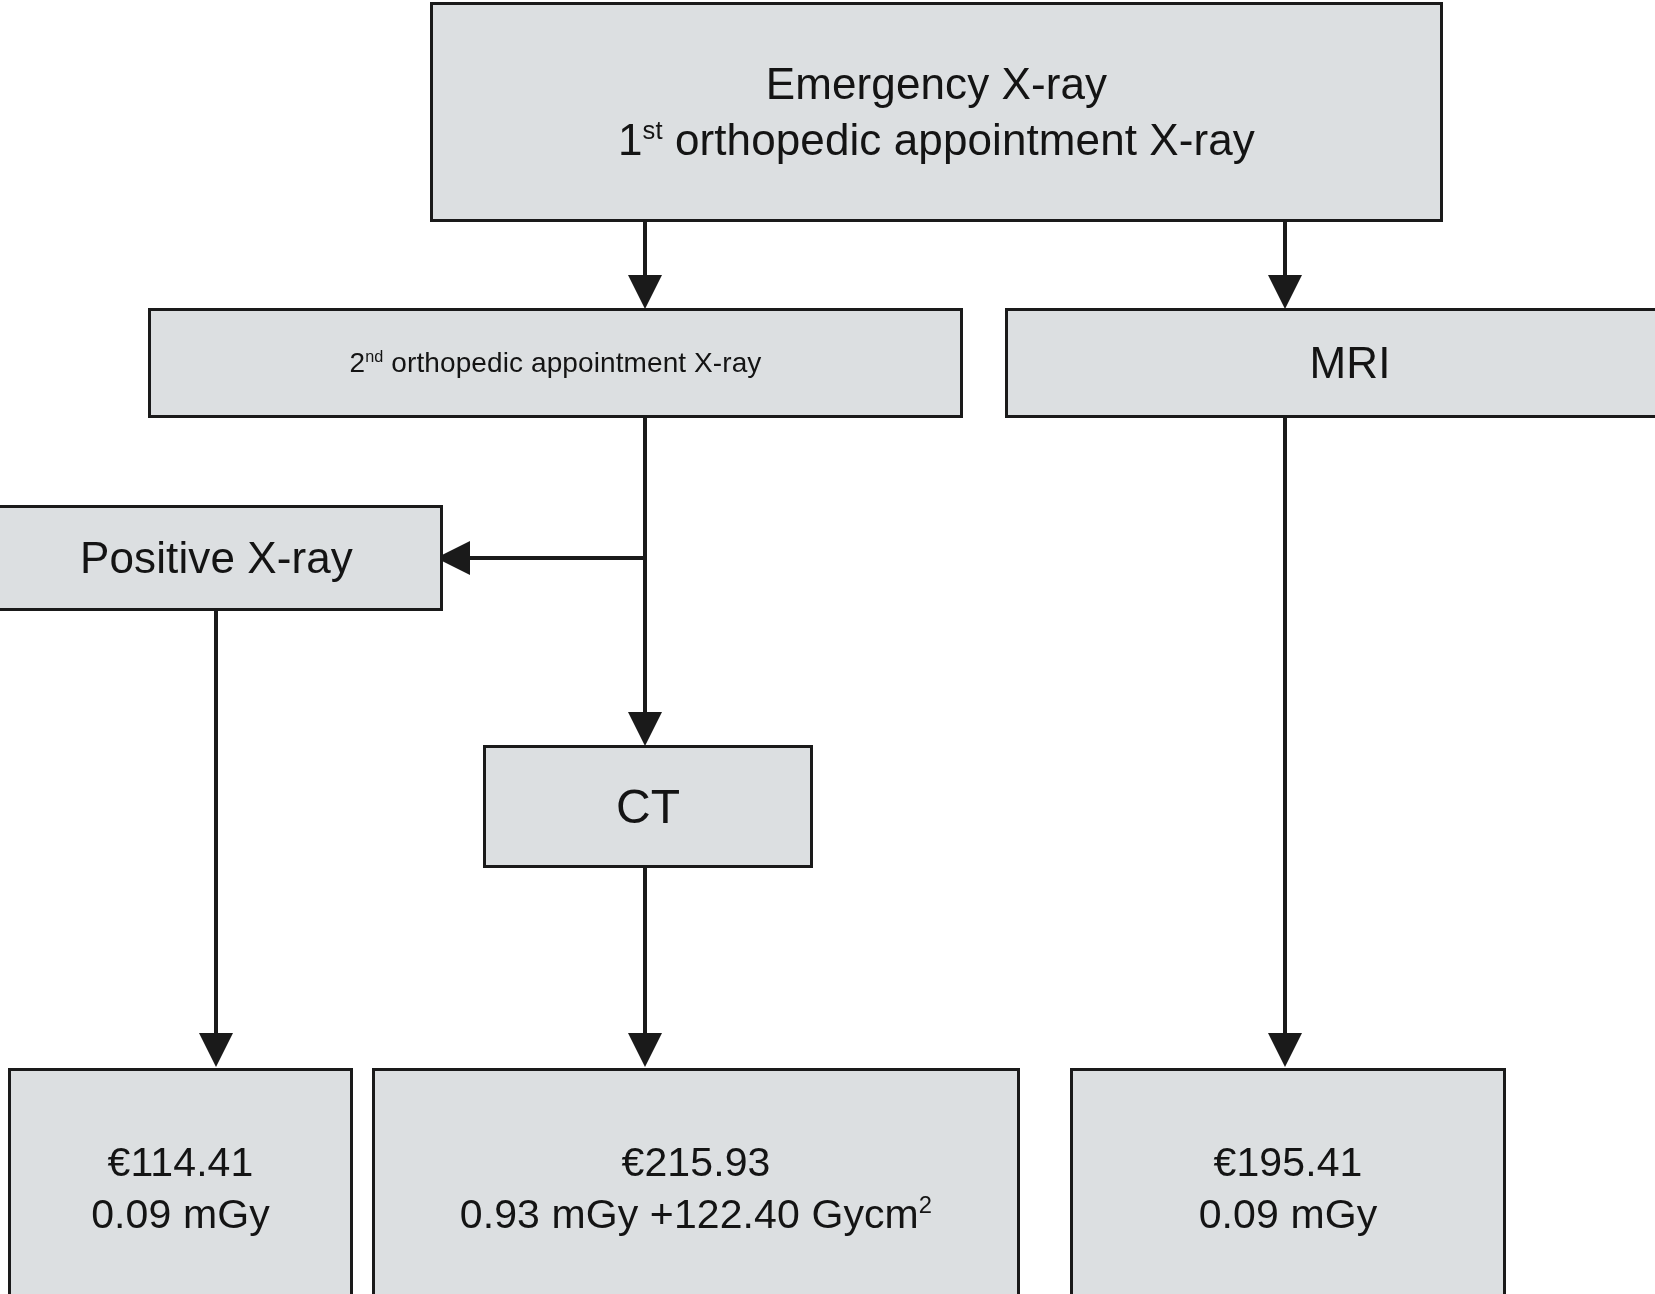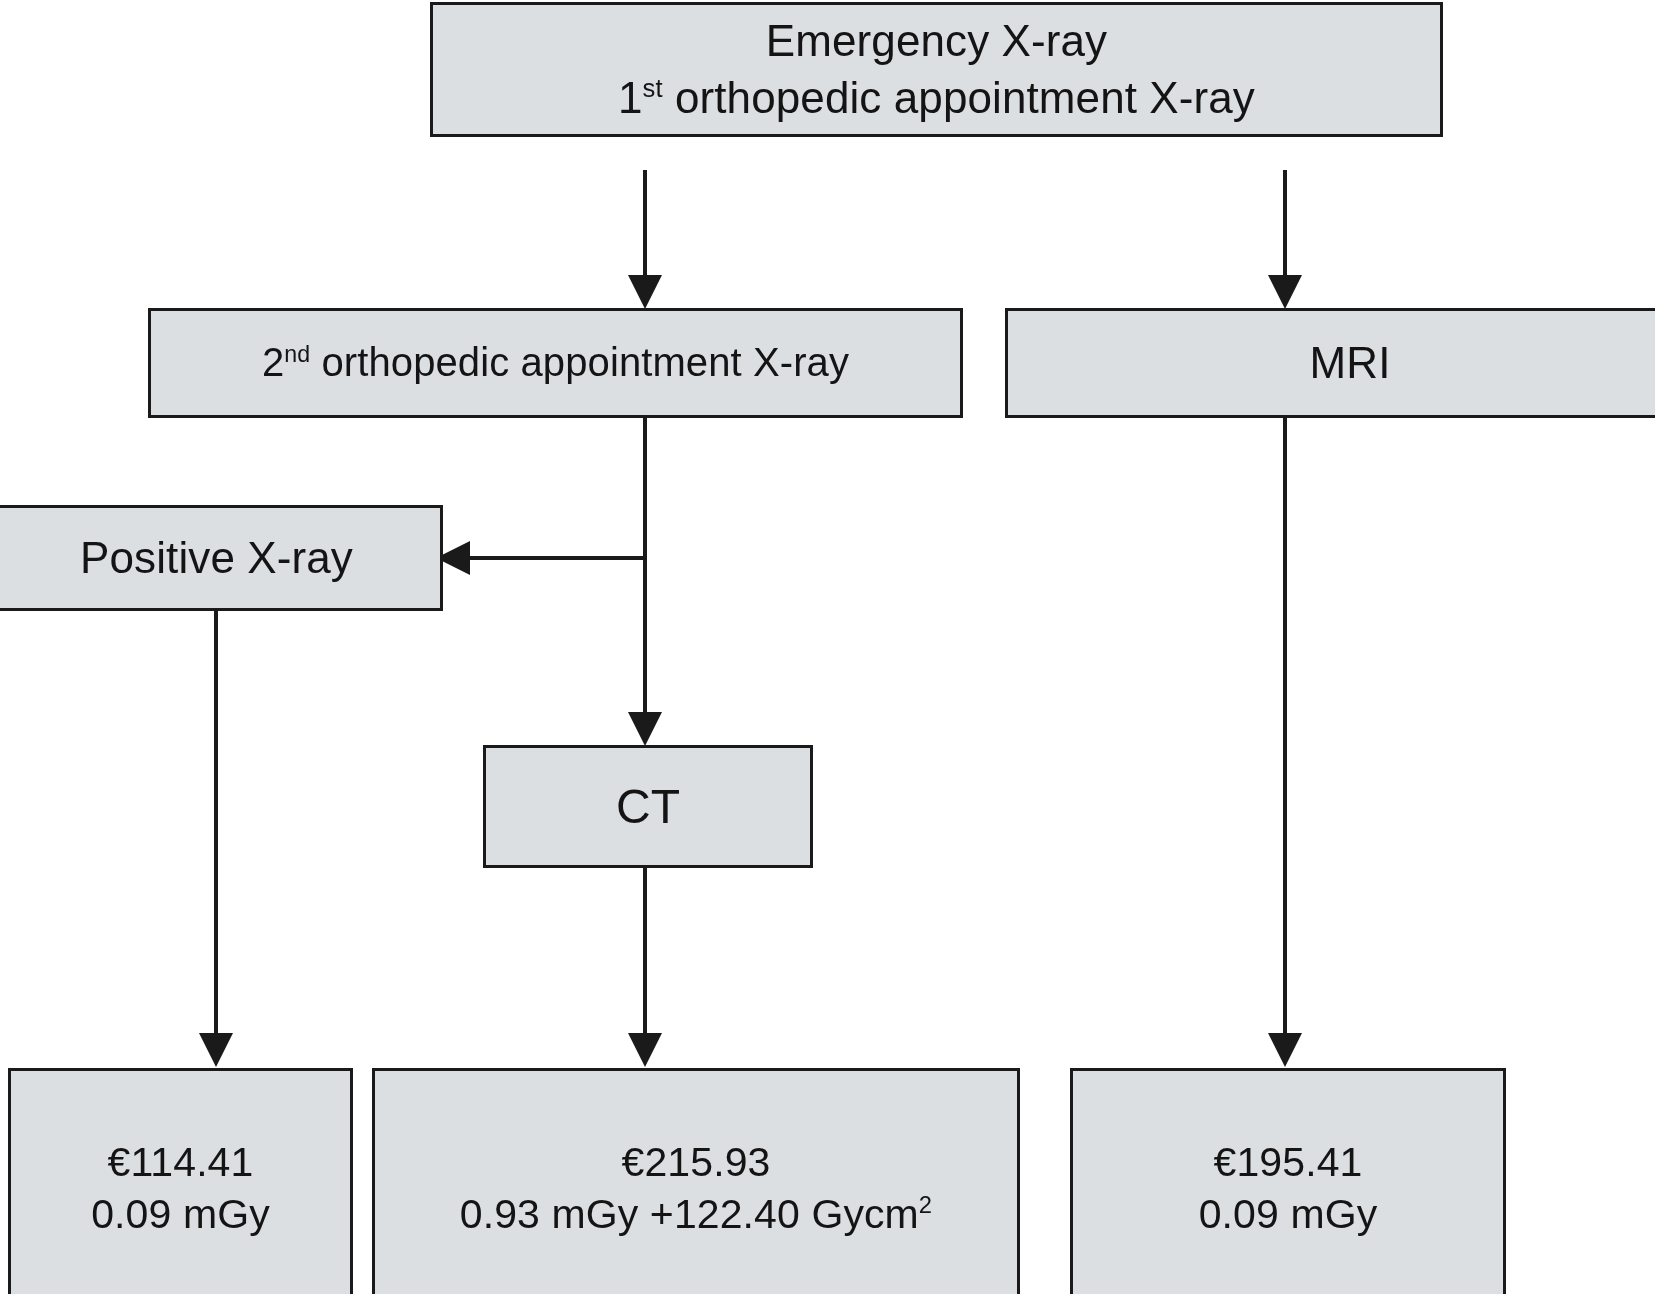--- a/index.html
+++ b/index.html
@@ -29,22 +29,22 @@
     font-weight: 400;
     letter-spacing: 0.1px;
   }
   .node .txt { display: block; width: 100%; padding: 0 10px; box-sizing: border-box; }
   sup {
     font-size: 0.58em;
     vertical-align: super;
     line-height: 0;
   }
   
-  #node-emergency   { left: 430px;  top: 2px;    width: 1013px; height: 135px; font-size: 44px; }
-  #node-ortho2      { left: 148px;  top: 308px;  width: 815px;  height: 110px; font-size: 40px; }
+  #node-emergency   { left: 430px;  top: 2px;    width: 1013px; height: 220px; font-size: 44px; }
+  #node-ortho2      { left: 148px;  top: 308px;  width: 815px;  height: 110px; font-size: 28px; }
   #node-mri         { left: 1005px; top: 308px;  width: 690px;  height: 110px; font-size: 44px; }
   #node-positive    { left: -10px;  top: 505px;  width: 453px;  height: 106px; font-size: 44px; }
   #node-ct          { left: 483px;  top: 745px;  width: 330px;  height: 123px; font-size: 48px; }
   #node-cost-xray   { left: 8px;    top: 1068px; width: 345px;  height: 240px; font-size: 41px; }
   #node-cost-ct     { left: 372px;  top: 1068px; width: 648px;  height: 240px; font-size: 41px; }
   #node-cost-mri    { left: 1070px; top: 1068px; width: 436px;  height: 240px; font-size: 41px; }
 
   
   .vline {
     position: absolute;

